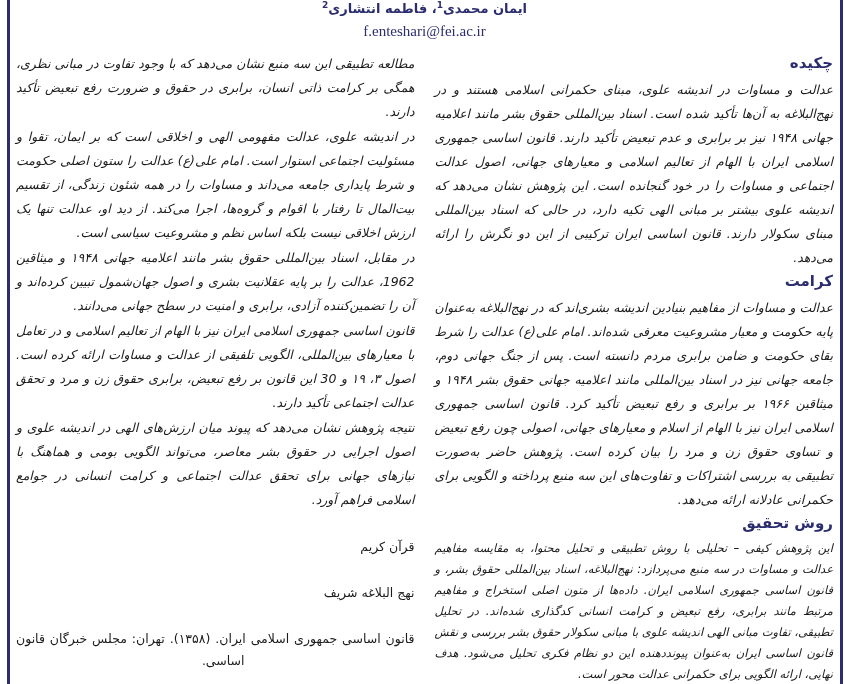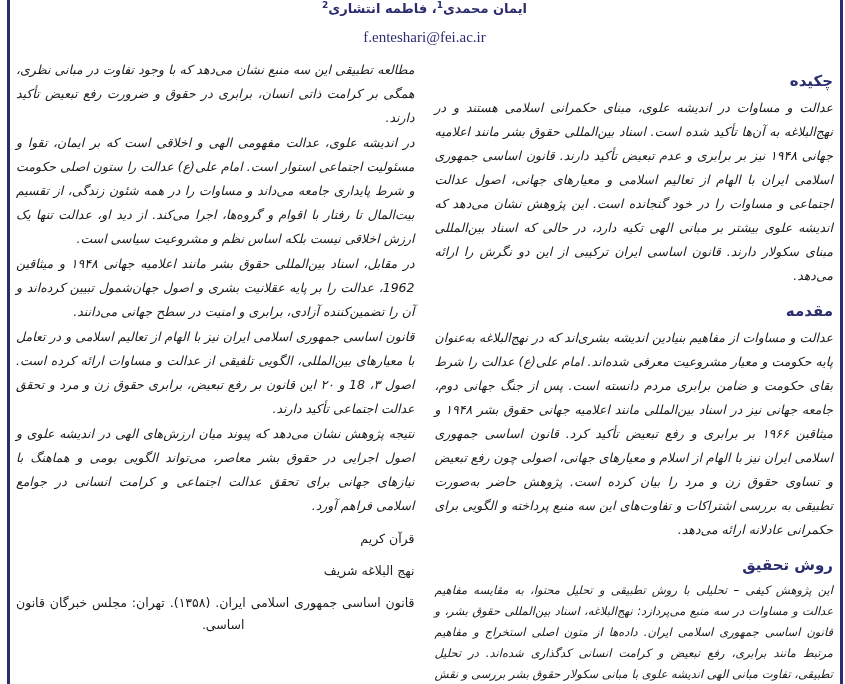--- a/index.html
+++ b/index.html
@@ -23,47 +23,47 @@
     font-size:21px; font-weight:bold; color:#2b2d6e; line-height:26px;
     white-space:nowrap;
   }
   .title-underlined { border-bottom:2px solid #2b2d6e; padding-bottom:1px; }
   .authors {
     text-align:center;
     font-size:13px; font-weight:bold; color:#2b2d6e;
   }
   .authors sup { font-size:9px; font-weight:bold; }
   .email {
-    margin-top:13px; text-align:center;
+    margin-top:7px; text-align:center;
     font-family:"Liberation Serif","DejaVu Serif",serif;
     font-size:15px; color:#2b2d6e; direction:ltr;
   }
 
   
   .columns { display:flex; gap:20px; margin-top:12px; align-items:flex-start; }
   .col { flex:1 1 0; min-width:0; }
 
   h2.sec {
     color:#2b2d6e; font-size:15px; font-weight:bold;
-    margin:12px 0 4px 0; line-height:22px;
+    margin:0 0 4px 0; line-height:22px;
   }
   .sec-gap { margin-top:10px; }
   p.body {
     font-size:12.5px; line-height:24px; text-align:justify;
     color:#1b1b1b;
     font-style:italic;
   }
   p.body + p.body { margin-top:1px; }
   p.small { font-size:11.5px; line-height:21px; }
 
   
   .refs { margin-top:6px; }
   .ref {
     font-size:12.5px; line-height:22px; text-align:justify;
-    margin-top:10px;
+    margin-top:24px;
     padding-right:170px; text-indent:-170px; 
   }
   .ref.plain { padding-right:0; text-indent:0; }
 </style>
 </head>
 <body>
 
 <div class="edge edge-left"></div>
 <div class="edge edge-right"></div>
 
@@ -73,32 +73,32 @@
   <div class="authors"><span>ایمان محمدی</span><sup>1</sup><span>، </span><span>فاطمه انتشاری</span><sup>2</sup></div>
 
   <div class="email">f.enteshari@fei.ac.ir</div>
 
   <div class="columns">
 
     <section class="col">
       <h2 class="sec">چکیده</h2>
       <p class="body">عدالت و مساوات در اندیشه علوی، مبنای حکمرانی اسلامی هستند و در نهج‌البلاغه به آن‌ها تأکید شده است. اسناد بین‌المللی حقوق بشر مانند اعلامیه جهانی ۱۹۴۸ نیز بر برابری و عدم تبعیض تأکید دارند. قانون اساسی جمهوری اسلامی ایران با الهام از تعالیم اسلامی و معیارهای جهانی، اصول عدالت اجتماعی و مساوات را در خود گنجانده است. این پژوهش نشان می‌دهد که اندیشه علوی بیشتر بر مبانی الهی تکیه دارد، در حالی که اسناد بین‌المللی مبنای سکولار دارند. قانون اساسی ایران ترکیبی از این دو نگرش را ارائه می‌دهد.</p>
 
-      <h2 class="sec sec-gap">مقدمه</h2>
+      <h2 class="sec sec-gap">کرامت</h2>
       <p class="body">عدالت و مساوات از مفاهیم بنیادین اندیشه بشری‌اند که در نهج‌البلاغه به‌عنوان پایه حکومت و معیار مشروعیت معرفی شده‌اند. امام علی(ع) عدالت را شرط بقای حکومت و ضامن برابری مردم دانسته است. پس از جنگ جهانی دوم، جامعه جهانی نیز در اسناد بین‌المللی مانند اعلامیه جهانی حقوق بشر ۱۹۴۸ و میثاقین ۱۹۶۶ بر برابری و رفع تبعیض تأکید کرد. قانون اساسی جمهوری اسلامی ایران نیز با الهام از اسلام و معیارهای جهانی، اصولی چون رفع تبعیض و تساوی حقوق زن و مرد را بیان کرده است. پژوهش حاضر به‌صورت تطبیقی به بررسی اشتراکات و تفاوت‌های این سه منبع پرداخته و الگویی برای حکمرانی عادلانه ارائه می‌دهد.</p>
 
       <h2 class="sec sec-gap">روش تحقیق</h2>
       <p class="body small">این پژوهش کیفی – تحلیلی با روش تطبیقی و تحلیل محتوا، به مقایسه مفاهیم عدالت و مساوات در سه منبع می‌پردازد: نهج‌البلاغه، اسناد بین‌المللی حقوق بشر، و قانون اساسی جمهوری اسلامی ایران. داده‌ها از متون اصلی استخراج و مفاهیم مرتبط مانند برابری، رفع تبعیض و کرامت انسانی کدگذاری شده‌اند. در تحلیل تطبیقی، تفاوت مبانی الهی اندیشه علوی با مبانی سکولار حقوق بشر بررسی و نقش قانون اساسی ایران به‌عنوان پیونددهنده این دو نظام فکری تحلیل می‌شود. هدف نهایی، ارائه الگویی برای حکمرانی عدالت محور است.</p>
     </section>
 
     <section class="col">
       <p class="body">مطالعه تطبیقی این سه منبع نشان می‌دهد که با وجود تفاوت در مبانی نظری، همگی بر کرامت ذاتی انسان، برابری در حقوق و ضرورت رفع تبعیض تأکید دارند.</p>
       <p class="body">در اندیشه علوی، عدالت مفهومی الهی و اخلاقی است که بر ایمان، تقوا و مسئولیت اجتماعی استوار است. امام علی(ع) عدالت را ستون اصلی حکومت و شرط پایداری جامعه می‌داند و مساوات را در همه شئون زندگی، از تقسیم بیت‌المال تا رفتار با اقوام و گروه‌ها، اجرا می‌کند. از دید او، عدالت تنها یک ارزش اخلاقی نیست بلکه اساس نظم و مشروعیت سیاسی است.</p>
       <p class="body">در مقابل، اسناد بین‌المللی حقوق بشر مانند اعلامیه جهانی ۱۹۴۸ و میثاقین 1962، عدالت را بر پایه عقلانیت بشری و اصول جهان‌شمول تبیین کرده‌اند و آن را تضمین‌کننده آزادی، برابری و امنیت در سطح جهانی می‌دانند.</p>
-      <p class="body">قانون اساسی جمهوری اسلامی ایران نیز با الهام از تعالیم اسلامی و در تعامل با معیارهای بین‌المللی، الگویی تلفیقی از عدالت و مساوات ارائه کرده است. اصول ۳، 18 و ۲۰ این قانون بر رفع تبعیض، برابری حقوق زن و مرد و تحقق عدالت اجتماعی تأکید دارند.</p>
+      <p class="body">قانون اساسی جمهوری اسلامی ایران نیز با الهام از تعالیم اسلامی و در تعامل با معیارهای بین‌المللی، الگویی تلفیقی از عدالت و مساوات ارائه کرده است. اصول ۳، ۱۹ و 30 این قانون بر رفع تبعیض، برابری حقوق زن و مرد و تحقق عدالت اجتماعی تأکید دارند.</p>
       <p class="body">نتیجه پژوهش نشان می‌دهد که پیوند میان ارزش‌های الهی در اندیشه علوی و اصول اجرایی در حقوق بشر معاصر، می‌تواند الگویی بومی و هماهنگ با نیازهای جهانی برای تحقق عدالت اجتماعی و کرامت انسانی در جوامع اسلامی فراهم آورد.</p>
 
       <div class="refs">
         <p class="ref plain">قرآن کریم</p>
         <p class="ref plain">نهج البلاغه شریف</p>
         <p class="ref">قانون اساسی جمهوری اسلامی ایران. (۱۳۵۸). تهران: مجلس خبرگان قانون اساسی.</p>
 
       </div>
     </section>
 

